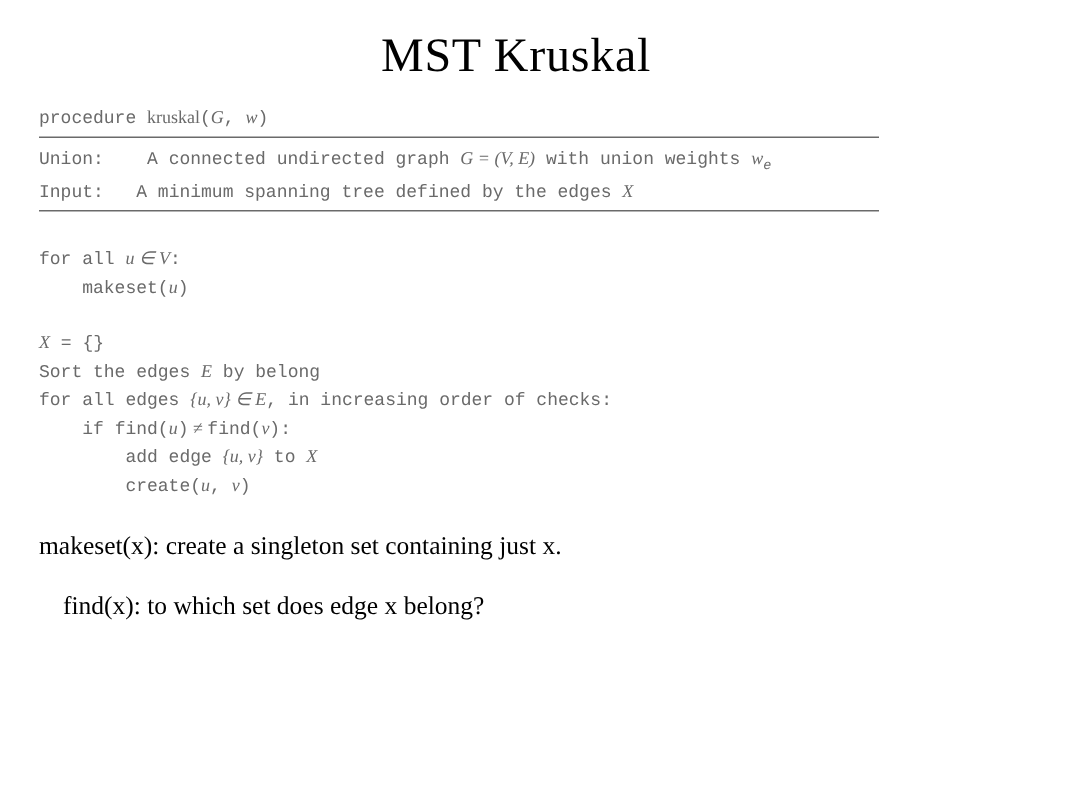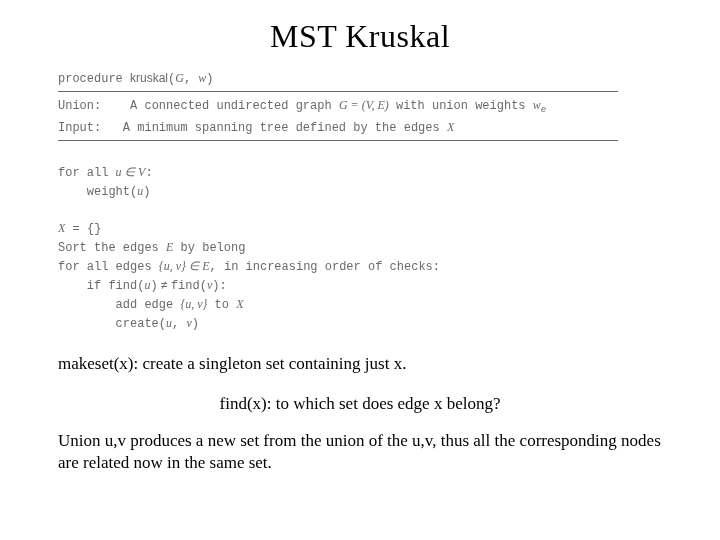--- a/index.html
+++ b/index.html
@@ -10,21 +10,21 @@
     background: #ffffff;
     font-family: "Times New Roman", Times, serif;
     color: #000;
     overflow: hidden;
   }
   .slide {
     width: 720px;
     height: 529px;
     position: relative;
     box-sizing: border-box;
-    padding: 18px 58px 0 58px;
+    padding: 18px 58px 0 26px;
   }
   .title {
     font-size: 32px;
     text-align: center;
     margin: 0 0 14px 0;
     font-weight: 400;
     letter-spacing: 0.5px;
   }
   .pseudo {
     font-family: "Courier New", Courier, monospace;
@@ -39,63 +39,61 @@
     border: none;
     border-top: 1px solid #6a6a6a;
     margin: 3px 0 4px 0;
     width: 560px;
   }
   .pseudo .math {
     font-family: "Times New Roman", Times, serif;
     font-style: italic;
   }
   .pseudo .mathup {
-    font-family: Liberation Sans, sans-serif;
+    font-family: Liberation Serif, serif;
     font-style: normal;
     margin-top: 34px;
   }
   .sub {
     font-size: 9px;
     vertical-align: sub;
     font-style: italic;
   }
   .body {
     font-size: 17px;
     line-height: 1.28;
     color: #000;
     margin-top: 20px;
   }
   .body p {
-    margin: 16px 0 18px 0;
+    margin: 0 0 18px 0;
   }
   .body p.tight {
-    margin: 0 0 0 0;
-    text-align: center;
+    margin: 0 0 0 16px;
   }
 </style>
 </head>
 <body>
 
 <div class="slide">
 
   <h1 class="title">MST Kruskal</h1>
 
   <div class="pseudo"><span>procedure </span><span class="mathup">kruskal</span><span>(</span><span class="math">G</span><span>, </span><span class="math">w</span><span>)</span>
 <span class="hr"></span><span>Union:</span>    <span>A connected undirected graph </span><span class="math">G = (V, E)</span><span> with union weights </span><span class="math">w</span><span class="sub">e</span>
 <span>Input:</span>   <span>A minimum spanning tree defined by the edges </span><span class="math">X</span>
 <span class="hr"></span>
 <span>for all </span><span class="math">u ∈ V</span><span>:</span>
-    <span>weight(</span><span class="math">u</span><span>)</span>
+    <span>makeset(</span><span class="math">u</span><span>)</span>
 
 <span class="math">X</span><span> = {}</span>
 <span>Sort the edges </span><span class="math">E</span><span> by belong</span>
 <span>for all edges </span><span class="math">{u, v} ∈ E</span><span>, in increasing order of checks:</span>
     <span>if </span><span>find(</span><span class="math">u</span><span>)</span><span class="mathup"> ≠ </span><span>find(</span><span class="math">v</span><span>)</span><span>:</span>
         <span>add edge </span><span class="math">{u, v}</span><span> to </span><span class="math">X</span>
         <span>create(</span><span class="math">u</span><span>, </span><span class="math">v</span><span>)</span></div>
 
   <div class="body">
     <p>makeset(x): create a singleton set containing just x.</p>
     <p class="tight">find(x): to which set does edge x belong?</p>
-    <p>Union u,v produces a new set from the union of the u,v, thus all the corresponding nodes are related now in the same set.</p>
   </div>
 
 </div>
 
 </body></html>

